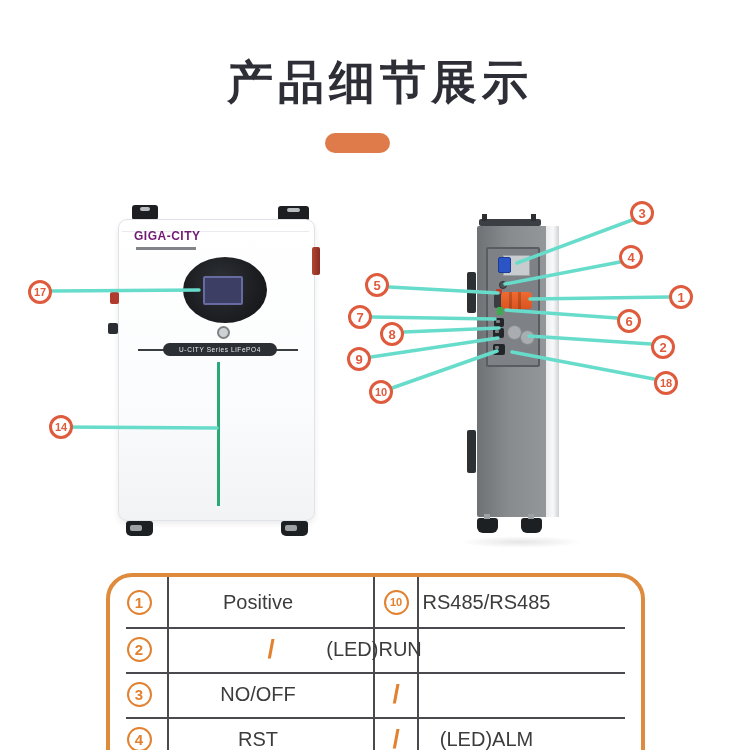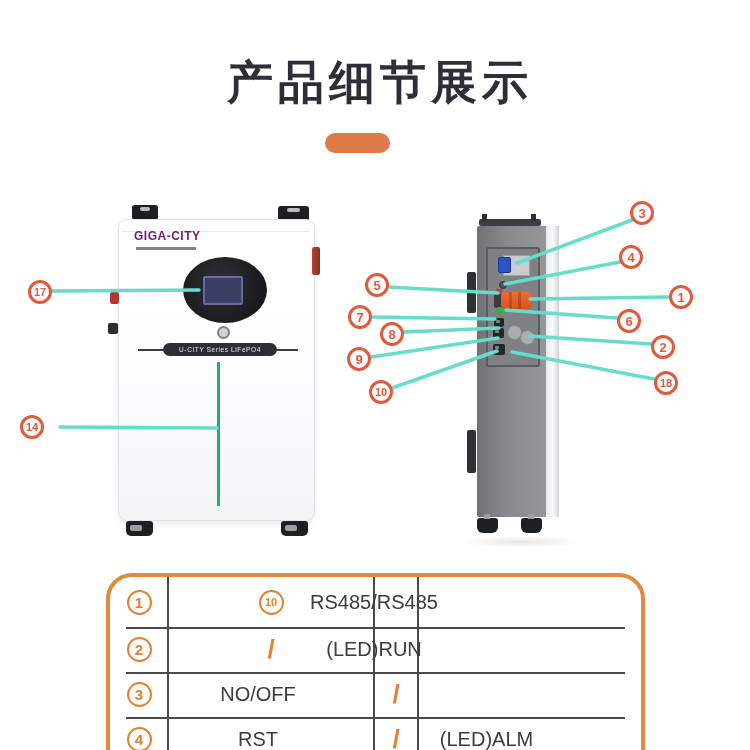--- a/index.html
+++ b/index.html
@@ -177,21 +177,21 @@
       <line x1="632" y1="220" x2="517" y2="263"></line>
       <line x1="620" y1="262" x2="505" y2="284"></line>
       <line x1="669" y1="297" x2="530" y2="299"></line>
       <line x1="617" y1="318" x2="506" y2="310"></line>
       <line x1="651" y1="344" x2="529" y2="336"></line>
       <line x1="654" y1="379" x2="512" y2="352"></line>
     </g>
   </svg>
 
   <div class="co small" style="left:28px;top:280px;">17</div>
-  <div class="co small" style="left:20px;top:415px;">14</div>
+  <div class="co small" style="left:49px;top:415px;">14</div>
   <div class="co" style="left:365px;top:273px;">5</div>
   <div class="co" style="left:348px;top:305px;">7</div>
   <div class="co" style="left:380px;top:322px;">8</div>
   <div class="co" style="left:347px;top:347px;">9</div>
   <div class="co small" style="left:369px;top:380px;">10</div>
   <div class="co" style="left:630px;top:201px;">3</div>
   <div class="co" style="left:619px;top:245px;">4</div>
   <div class="co" style="left:669px;top:285px;">1</div>
   <div class="co" style="left:617px;top:309px;">6</div>
   <div class="co" style="left:651px;top:335px;">2</div>
@@ -203,20 +203,21 @@
     <div class="vdiv" style="left:307px;"></div>
     <div class="hsep" style="top:50px;"></div>
     <div class="hsep" style="top:95px;"></div>
     <div class="hsep" style="top:140px;"></div>
 
     <div class="tgrid">
       <div class="trow first">
         <div class="tcell">
             <span class="cnum">1</span>
           </div>
+        <div class="tcell lab1">Positive</div>
         <div class="tcell">
             <span class="cnum ten">10</span>
           </div>
         <div class="tcell lab2">RS485/RS485</div>
       </div>
       <div class="trow">
         <div class="tcell">
             <span class="cnum">2</span>
           </div>
         <div class="tcell">

